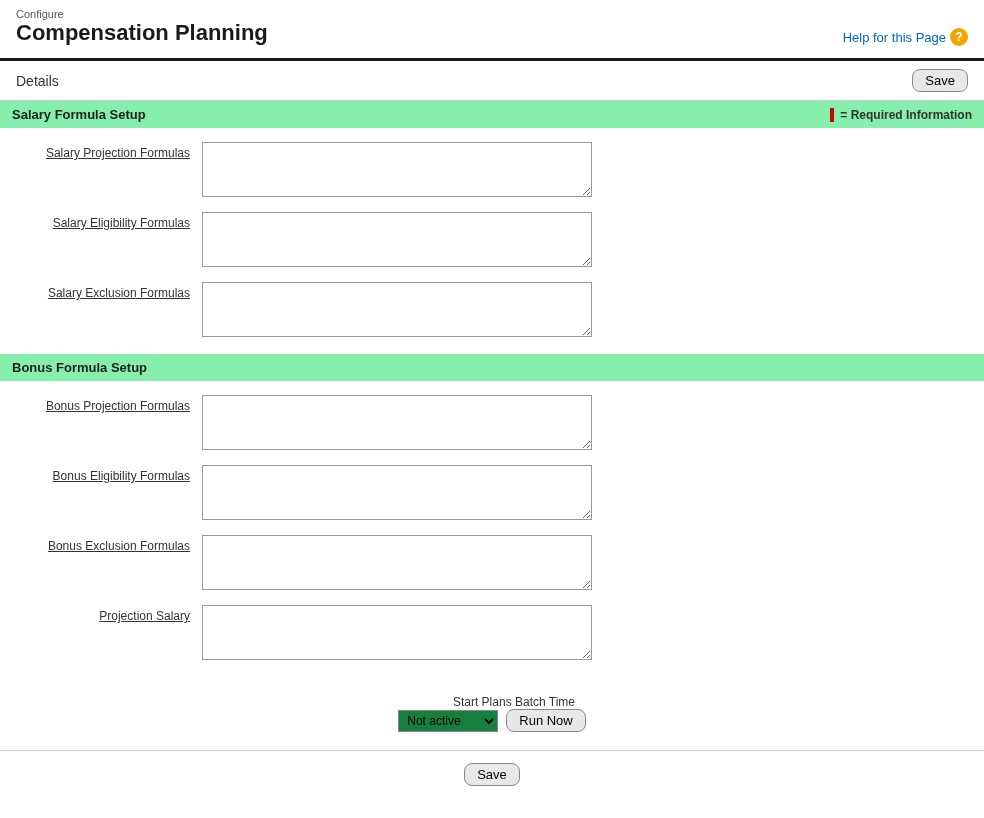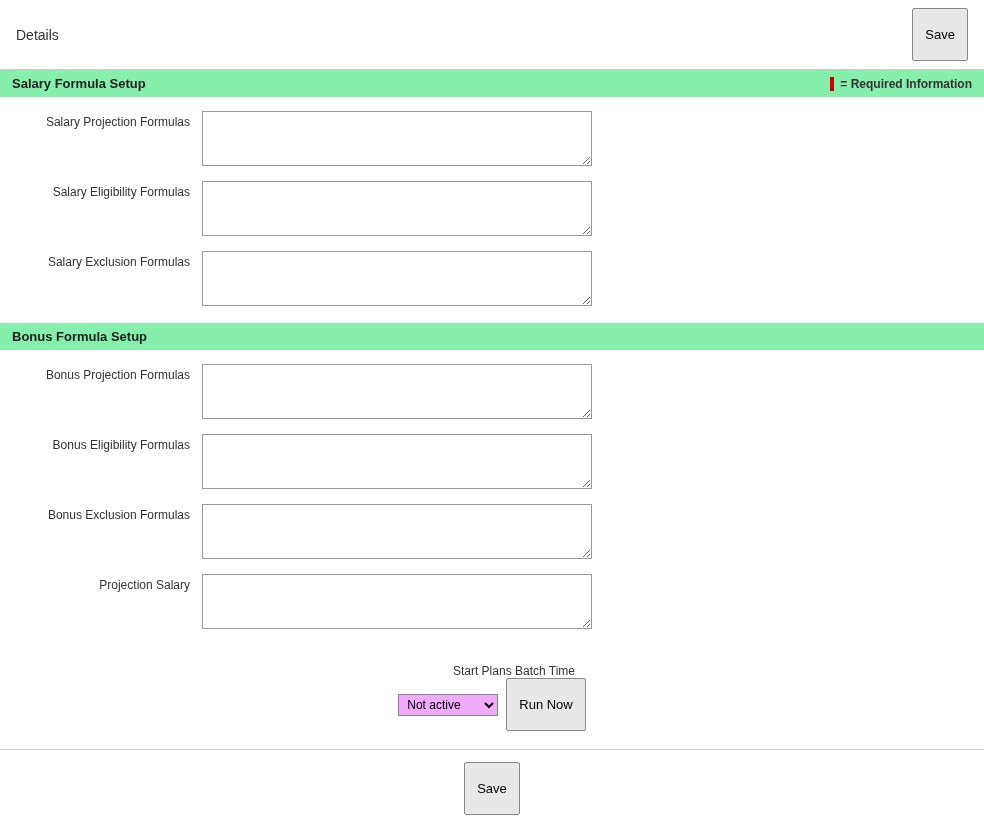--- a/index.html
+++ b/index.html
@@ -94,20 +94,21 @@
 
     
     .form-section {
       padding: 8px 0;
       background: #fff;
     }
     .form-row {
       display: flex;
       align-items: flex-start;
       padding: 6px 12px;
+      text-decoration: underline;
     }
     .form-label {
       width: 190px;
       min-width: 190px;
       text-align: right;
       padding-right: 12px;
       padding-top: 4px;
       font-size: 12px;
       color: #333;
     }
@@ -119,25 +120,25 @@
       height: 55px;
       border: 1px solid #999;
       background: #fff;
       font-size: 12px;
       resize: both;
       padding: 2px;
     }
 
     
     button.save-btn, button.run-btn {
-      padding: 18px 12px;
+      padding: 3px 12px;
       font-size: 13px;
       background: #e8e8e8;
       border: 1px solid #888;
-      border-radius: 2px;
+      border-radius: 8px;
       cursor: pointer;
     }
 
     
     .batch-row {
       display: flex;
       align-items: center;
       padding: 10px 12px;
       flex-direction: column;
     }
@@ -151,21 +152,21 @@
     }
     .batch-controls {
       display: flex;
       align-items: center;
       gap: 8px;
     }
     select.batch-select {
       padding: 2px 4px;
       font-size: 12px;
       border: 1px solid #888;
-      background: #f0abfc;
+      background: #15803d;
       min-width: 100px;
     }
 
     
     .bottom-save-bar {
       padding: 12px 16px;
       border-top: 1px solid #ccc;
       display: flex;
       justify-content: center;
       background: #fff;
@@ -175,20 +176,30 @@
       background: #fff;
       max-width: 984px;
       min-height: 818px;
     }
   </style>
 </head>
 <body>
 
 <div class="page-wrapper">
 
+  <div class="page-header">
+    <div>
+      <span class="configure-label">Configure</span>
+      <span class="page-title">Compensation Planning</span>
+    </div>
+    <a class="help-link">
+      <span>Help for this Page</span>
+      <span class="help-icon">?</span>
+    </a>
+  </div>
 
   <div class="details-bar">
     <span class="details-label">Details</span>
     <button class="save-btn">Save</button>
   </div>
 
   <div class="section-header">
     <span>Salary Formula Setup</span>
     <span class="required-info">
       <span class="required-bar"></span>

